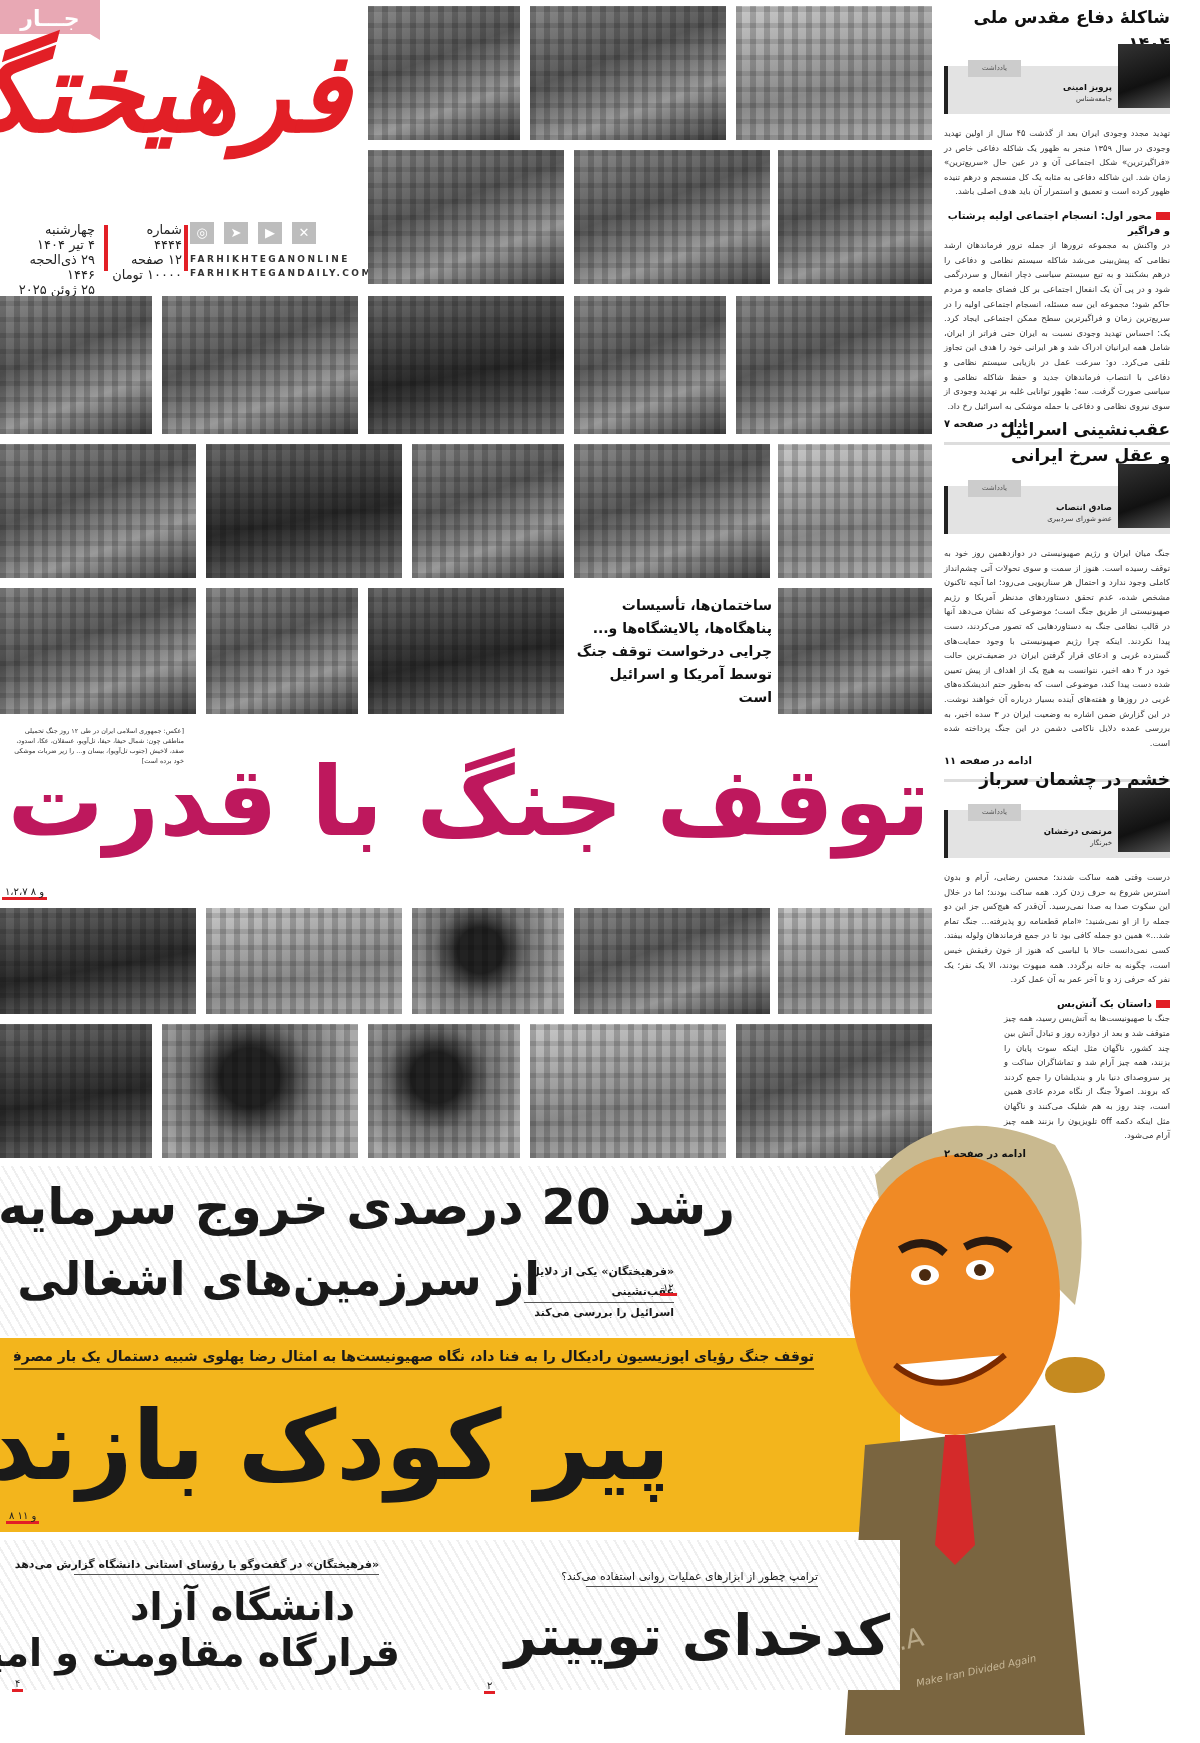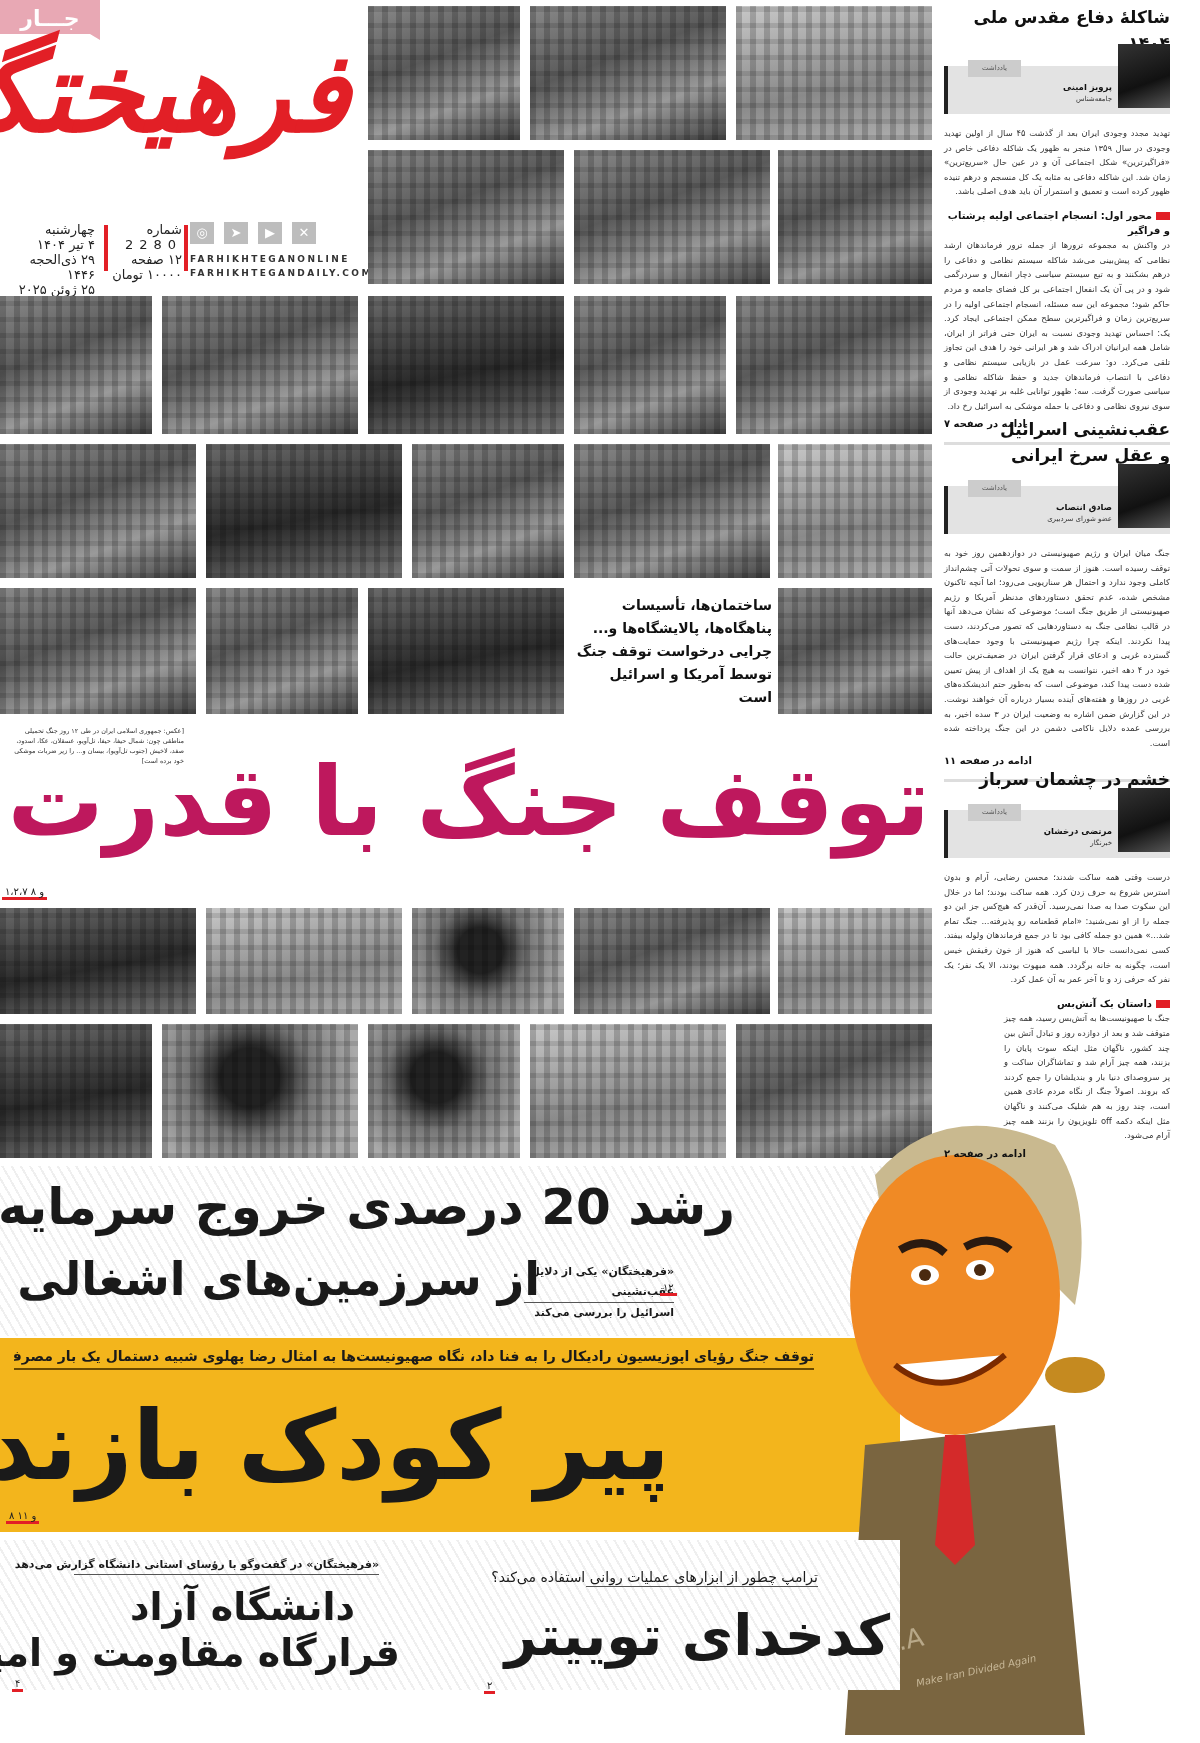--- a/index.html
+++ b/index.html
@@ -43,21 +43,21 @@
 
 <div class="meta" style="right:1060px;left:15px;width:80px;right:auto">
   <div>چهارشنبه</div>
   <div>۴ تیر ۱۴۰۴</div>
   <div>۲۹ ذی‌الحجه ۱۴۴۶</div>
   <div>۲۵ ژوئن ۲۰۲۵</div>
 </div>
 <div class="redbar" style="left:104px"></div>
 <div class="meta" style="left:112px;width:70px">
   <div>شماره</div>
-  <div style="letter-spacing:6px">2280</div>
+  <div style="letter-spacing:6px">۴۴۴۴</div>
   <div>۱۲ صفحه</div>
   <div>۱۰۰۰۰ تومان</div>
 </div>
 <div class="redbar" style="left:184px"></div>
 <div class="social">
   <span>◎</span>
   <span>➤</span>
   <span>▶</span>
   <span>✕</span>
 </div>
@@ -147,21 +147,21 @@
   
   <div class="abs" style="left:110px;top:580px;font-size:10px;color:#c8b898;transform:rotate(-12deg);direction:ltr;white-space:nowrap;font-style:italic">Make Iran Divided Again</div>
 </div>
 
 <div class="abs stripes" style="left:0;top:1540px;width:900px;height:150px"></div>
 <div class="abs" style="left:74px;top:1556px;width:305px;text-align:right;font-size:11px;font-weight:bold;border-bottom:1px solid #555;line-height:18px;white-space:nowrap">«فرهیختگان» در گفت‌وگو با رؤسای استانی دانشگاه گزارش می‌دهد</div>
 <div class="hl-black" style="right:845px;top:1582px;font-size:38px;line-height:50px">دانشگاه آزاد</div>
 <div class="hl-black" style="right:800px;top:1628px;font-size:38px;line-height:50px">قرارگاه مقاومت و امید</div>
 <div class="pg" style="left:12px;top:1678px">۴</div>
 
-<div class="abs" style="left:586px;top:1568px;width:232px;text-align:right;font-size:14px;border-bottom:1px solid #555;line-height:18px;white-space:nowrap">ترامپ چطور از ابزارهای عملیات روانی استفاده می‌کند؟</div>
+<div class="abs" style="left:586px;top:1568px;width:232px;text-align:right;font-size:11px;border-bottom:1px solid #555;line-height:18px;white-space:nowrap">ترامپ چطور از ابزارهای عملیات روانی استفاده می‌کند؟</div>
 <div class="hl-black" style="right:310px;top:1596px;font-size:56px;line-height:80px">کدخدای توییتر</div>
 <div class="pg" style="left:484px;top:1680px">۲</div>
 
 <div class="rcol" style="top:4px">
   <div class="rhead" style="font-size:17px;line-height:26px">شاکلهٔ دفاع مقدس ملی ۱۴۰۴</div>
   <div class="note" style="margin-top:10px">
     <span class="lbl">یادداشت</span>
     <span class="avatar"></span>
     <span class="nm">پرویز امینی</span>
     <span class="ttl">جامعه‌شناس</span>

